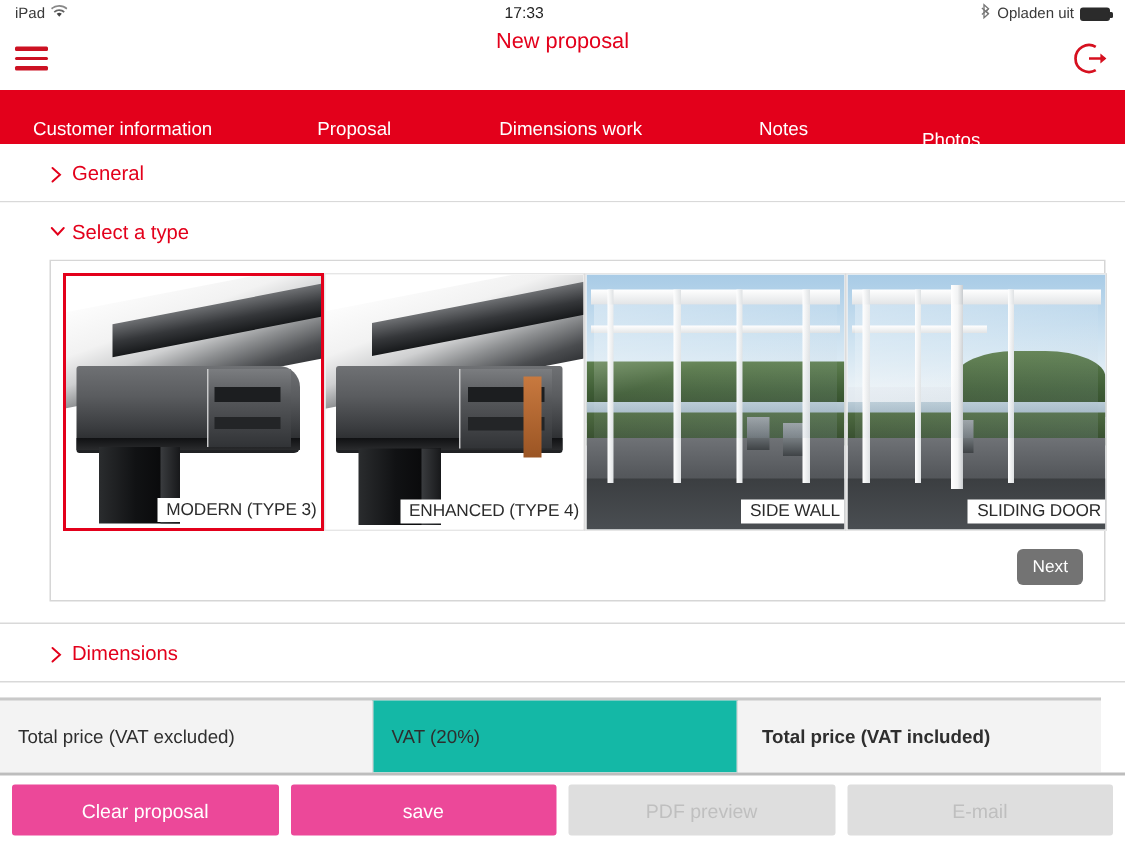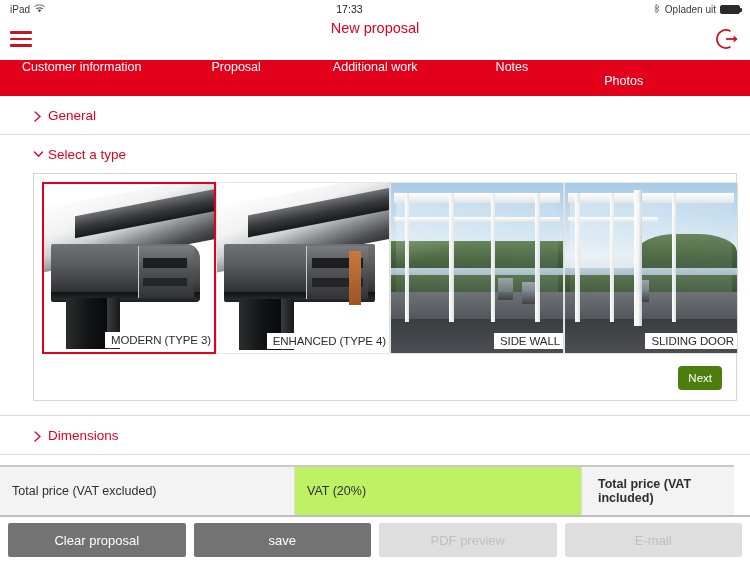--- a/index.html
+++ b/index.html
@@ -53,21 +53,21 @@
   }
   .logout {
     position:absolute; right: 10px; top: 50%; transform: translateY(-50%);
     width: 24px; height: 24px; cursor:pointer;
   }
 
   
   .tabbar {
     height: 52px; width:100%;
     background: #e3001b;
-    display:flex; align-items:flex-start;
+    display:flex; align-items:center;
   }
   .tab {
     color:#ffffff; font-size: 12.5px;
     text-align:left; white-space:nowrap;
     cursor:pointer;
   }
   .tab-0 { margin-left: 22px; }
   .tab-1 { margin-left: 70px; }
   .tab-2 { margin-left: 72px; }
   .tab-3 { margin-left: 78px; }
@@ -207,57 +207,57 @@
     background: linear-gradient(180deg,#9aa0a4 0%, #6e7478 55%, #3f4346 100%);
   }
   .g-corner-post {
     position:absolute; top:4%; width:5%; height:80%;
     background: linear-gradient(90deg,#ffffff 0%, #f2f3f4 55%, #c9cccf 100%);
   }
 
   
   .nextrow { display:flex; justify-content:flex-end; padding: 12px 6px 2px 0; }
   .next-btn {
-    background:#4d7c0f; color:#fff; font-size: 11.5px;
+    background:#737373; color:#fff; font-size: 11.5px;
     border:none; border-radius: 4px;
     padding: 6px 10px; cursor:pointer;
   }
 
   
   .totals {
     position:absolute; left:0; right:16px; bottom: 48px;
     height: 50px;
     background: #f3f3f3;
     border-top: 2px solid #c9c9c9;
     display:flex; align-items:stretch;
   }
   .tot-cell {
     display:flex; align-items:center;
     font-size: 12.5px; color:#2e2e2e;
     padding-left: 12px;
   }
   .tot-0 { width: 248px; }
-  .tot-1 { width: 288px; background:#bef264; border-left:1px solid #dcdcdc; border-right:1px solid #dcdcdc;margin-left:46px; }
+  .tot-1 { width: 244px; background:#14b8a6; border-left:1px solid #dcdcdc; border-right:1px solid #dcdcdc; }
   .tot-2 { flex:1; font-weight:bold; padding-left: 16px; }
 
   
   .actionbar {
     position:absolute; left:0; right:0; bottom:0; height:48px;
     background:#ffffff;
     border-top: 2px solid #bdbdbd;
     display:flex; align-items:center; gap: 8px;
     padding: 0 8px;
   }
   .act-btn {
     flex:1; height: 34px;
     border:none; border-radius: 2px;
     font-size: 13px; cursor:pointer;
     font-family: "Liberation Sans", sans-serif;
   }
-  .act-btn.enabled { background:#737373; color:#ffffff; }
+  .act-btn.enabled { background:#ec4899; color:#ffffff; }
   .act-btn.disabled { background:#dedede; color:#bfbfbf; cursor:default; }
 </style>
 </head>
 <body>
 
 <div class="screen">
 
   <div class="statusbar">
     <div class="sb-left">
       <span>iPad</span>
@@ -294,21 +294,21 @@
         <path d="M14.5 4.2A9 9 0 1 0 14.5 19.8" fill="none" stroke="#d6101f" stroke-width="1.8"></path>
         <path d="M10 12h10.5" fill="none" stroke="#d6101f" stroke-width="1.8"></path>
         <path d="M17.6 8.6 21.6 12l-4 3.4z" fill="#d6101f"></path>
       </svg>
     </div>
   </div>
 
   <div class="tabbar">
     <div class="tab tab-0">Customer information</div>
     <div class="tab tab-1">Proposal</div>
-    <div class="tab tab-2">Additional work</div>
+    <div class="tab tab-2">Dimensions work</div>
     <div class="tab tab-3">Notes</div>
     <div class="tab tab-4">Photos</div>
   </div>
 
   <div class="content">
 
     <div class="accordion">
       <div class="acc-header">
         <span class="chev">
           <svg width="9" height="12" viewBox="0 0 9 12">

